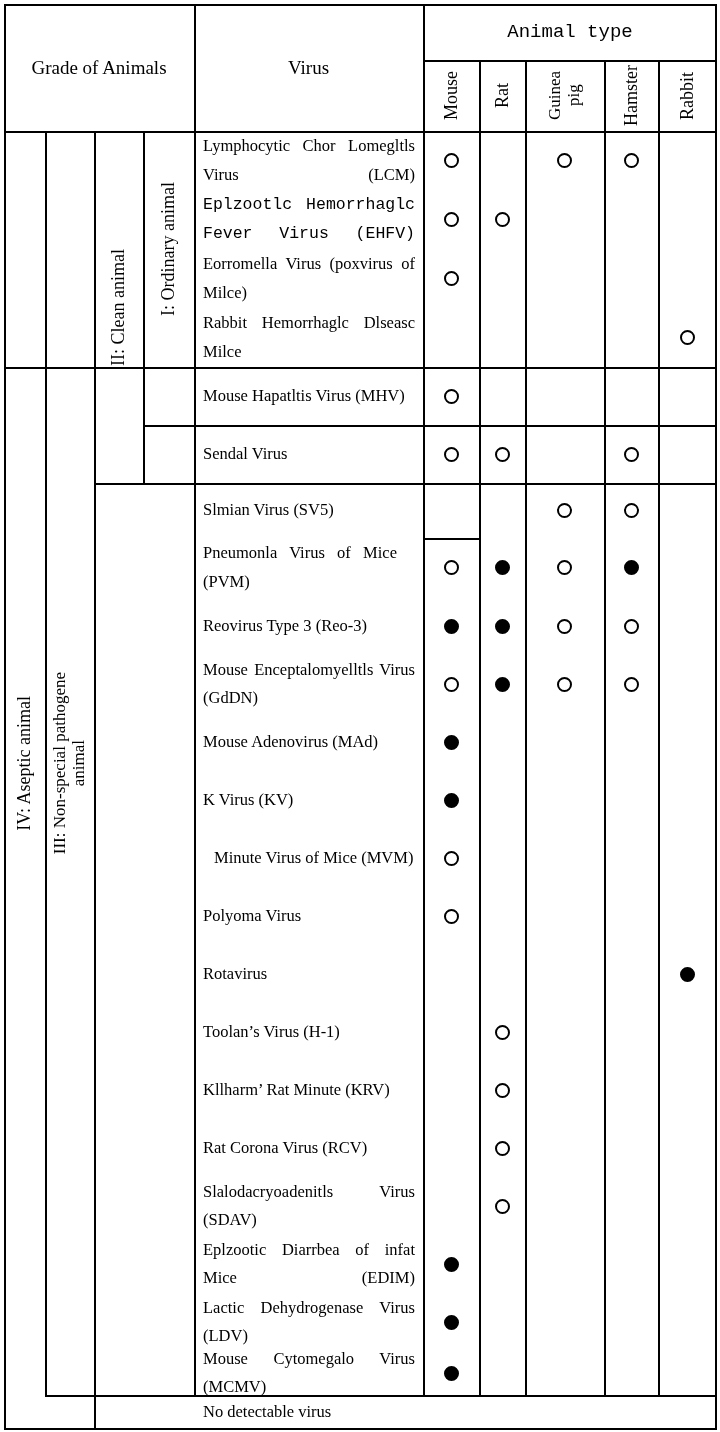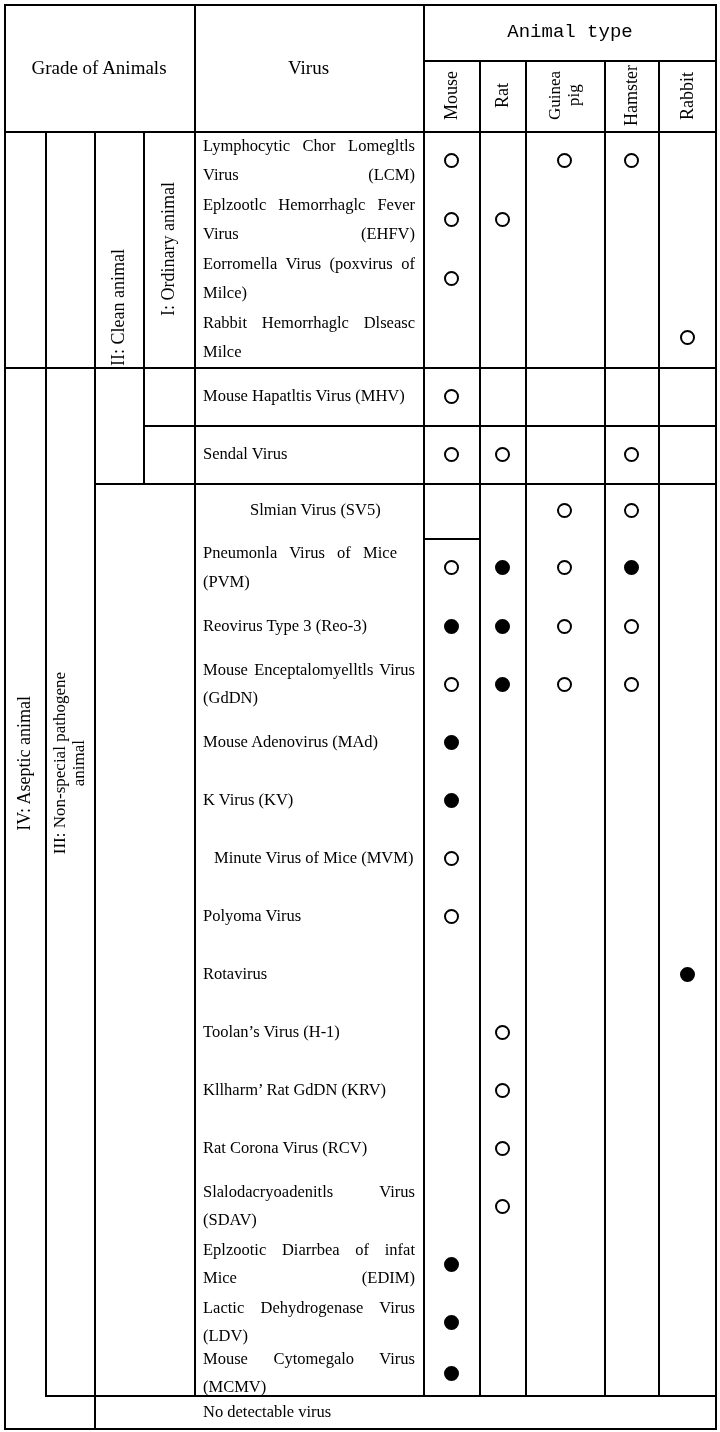--- a/index.html
+++ b/index.html
@@ -112,34 +112,34 @@
     <div class="h-thin" style="left: 4px; top: 367px; width: 713px;"></div>
     <div class="h-thin" style="left: 143px; top: 425px; width: 574px;"></div>
     <div class="h-thin" style="left: 94px; top: 483px; width: 623px;"></div>
     <div class="h-thin" style="left: 423px; top: 538px; width: 56px;"></div>
     <div class="h-thin" style="left: 194px; top: 1395px; width: 523px;"></div>
     <div class="h-thin" style="left: 94px; top: 1395px; width: 100px;"></div>
     <div class="cell c-left virus" style="left: 194px; top: 131px; width: 229px; height: 59px;">Lymphocytic Chor Lomegltls Virus (LCM)</div>
     <div class="mark open" style="left: 443.5px; top: 153px; width: 15px; height: 15px;"></div>
     <div class="mark open" style="left: 557px; top: 153px; width: 15px; height: 15px;"></div>
     <div class="mark open" style="left: 623.5px; top: 153px; width: 15px; height: 15px;"></div>
-    <div class="cell c-left virus" style="left: 194px; top: 190px; width: 229px; height: 59px;">Eplzootlc Hemorrhaglc Fever Virus (EHFV)</div>
+    <div class="cell c-left virus" style="left: 194px; top: 190px; width: 229px; height: 59px; font-family: Liberation Mono, monospace;">Eplzootlc Hemorrhaglc Fever Virus (EHFV)</div>
     <div class="mark open" style="left: 443.5px; top: 212px; width: 15px; height: 15px;"></div>
     <div class="mark open" style="left: 494.5px; top: 212px; width: 15px; height: 15px;"></div>
     <div class="cell c-left virus" style="left: 194px; top: 249px; width: 229px; height: 59px;">Eorromella Virus (poxvirus of Milce)</div>
     <div class="mark open" style="left: 443.5px; top: 271px; width: 15px; height: 15px;"></div>
     <div class="cell c-left virus" style="left: 194px; top: 308px; width: 229px; height: 59px;">Rabbit Hemorrhaglc Dlseasc Milce</div>
     <div class="mark open" style="left: 680px; top: 330px; width: 15px; height: 15px;"></div>
     <div class="cell c-left virus one" style="left: 194px; top: 367px; width: 229px; height: 58px;">Mouse Hapatltis Virus (MHV)</div>
     <div class="mark open" style="left: 443.5px; top: 388.5px; width: 15px; height: 15px;"></div>
     <div class="cell c-left virus one" style="left: 194px; top: 425px; width: 229px; height: 58px;">Sendal Virus</div>
     <div class="mark open" style="left: 443.5px; top: 446.5px; width: 15px; height: 15px;"></div>
     <div class="mark open" style="left: 494.5px; top: 446.5px; width: 15px; height: 15px;"></div>
     <div class="mark open" style="left: 623.5px; top: 446.5px; width: 15px; height: 15px;"></div>
-    <div class="cell c-left virus one" style="left: 194px; top: 483px; width: 274px; height: 55px; margin-left: 47px;">Slmian Virus (SV5)</div>
+    <div class="cell c-left virus one" style="left: 194px; top: 483px; width: 274px; height: 55px;">Slmian Virus (SV5)</div>
     <div class="mark open" style="left: 557px; top: 503px; width: 15px; height: 15px;"></div>
     <div class="mark open" style="left: 623.5px; top: 503px; width: 15px; height: 15px;"></div>
     <div class="cell c-left virus" style="left: 194px; top: 538px; width: 211px; height: 59px;">Pneumonla Virus of Mice (PVM)</div>
     <div class="mark open" style="left: 443.5px; top: 560px; width: 15px; height: 15px;"></div>
     <div class="mark full" style="left: 494.5px; top: 560px; width: 15px; height: 15px;"></div>
     <div class="mark open" style="left: 557px; top: 560px; width: 15px; height: 15px;"></div>
     <div class="mark full" style="left: 623.5px; top: 560px; width: 15px; height: 15px;"></div>
     <div class="cell c-left virus one" style="left: 194px; top: 597px; width: 229px; height: 58px;">Reovirus Type 3 (Reo-3)</div>
     <div class="mark full" style="left: 443.5px; top: 618.5px; width: 15px; height: 15px;"></div>
     <div class="mark full" style="left: 494.5px; top: 618.5px; width: 15px; height: 15px;"></div>
@@ -155,21 +155,21 @@
     <div class="cell c-left virus one" style="left: 194px; top: 771px; width: 229px; height: 58px;">K Virus (KV)</div>
     <div class="mark full" style="left: 443.5px; top: 792.5px; width: 15px; height: 15px;"></div>
     <div class="cell c-left virus one" style="left: 194px; top: 829px; width: 229px; height: 58px; padding-left: 20px;">Minute Virus of Mice (MVM)</div>
     <div class="mark open" style="left: 443.5px; top: 850.5px; width: 15px; height: 15px;"></div>
     <div class="cell c-left virus one" style="left: 194px; top: 887px; width: 229px; height: 58px;">Polyoma Virus</div>
     <div class="mark open" style="left: 443.5px; top: 908.5px; width: 15px; height: 15px;"></div>
     <div class="cell c-left virus one" style="left: 194px; top: 945px; width: 229px; height: 58px;">Rotavirus</div>
     <div class="mark full" style="left: 680px; top: 966.5px; width: 15px; height: 15px;"></div>
     <div class="cell c-left virus one" style="left: 194px; top: 1003px; width: 229px; height: 58px;">Toolan’s Virus (H-1)</div>
     <div class="mark open" style="left: 494.5px; top: 1024.5px; width: 15px; height: 15px;"></div>
-    <div class="cell c-left virus one" style="left: 194px; top: 1061px; width: 229px; height: 58px;">Kllharm’ Rat GdDN (KRV)</div>
+    <div class="cell c-left virus one" style="left: 194px; top: 1061px; width: 229px; height: 58px;">Kllharm’ Rat Minute (KRV)</div>
     <div class="mark open" style="left: 494.5px; top: 1082.5px; width: 15px; height: 15px;"></div>
     <div class="cell c-left virus one" style="left: 194px; top: 1119px; width: 229px; height: 58px;">Rat Corona Virus (RCV)</div>
     <div class="mark open" style="left: 494.5px; top: 1140.5px; width: 15px; height: 15px;"></div>
     <div class="cell c-left virus" style="left: 194px; top: 1177px; width: 229px; height: 58px;">Slalodacryoadenitls Virus (SDAV)</div>
     <div class="mark open" style="left: 494.5px; top: 1198.5px; width: 15px; height: 15px;"></div>
     <div class="cell c-left virus" style="left: 194px; top: 1235px; width: 229px; height: 58px;">Eplzootic Diarrbea of infat Mice (EDIM)</div>
     <div class="mark full" style="left: 443.5px; top: 1256.5px; width: 15px; height: 15px;"></div>
     <div class="cell c-left virus" style="left: 194px; top: 1293px; width: 229px; height: 58px;">Lactic Dehydrogenase Virus (LDV)</div>
     <div class="mark full" style="left: 443.5px; top: 1314.5px; width: 15px; height: 15px;"></div>
     <div class="cell c-left virus" style="left: 194px; top: 1351px; width: 229px; height: 44px;">Mouse Cytomegalo Virus (MCMV)</div>

